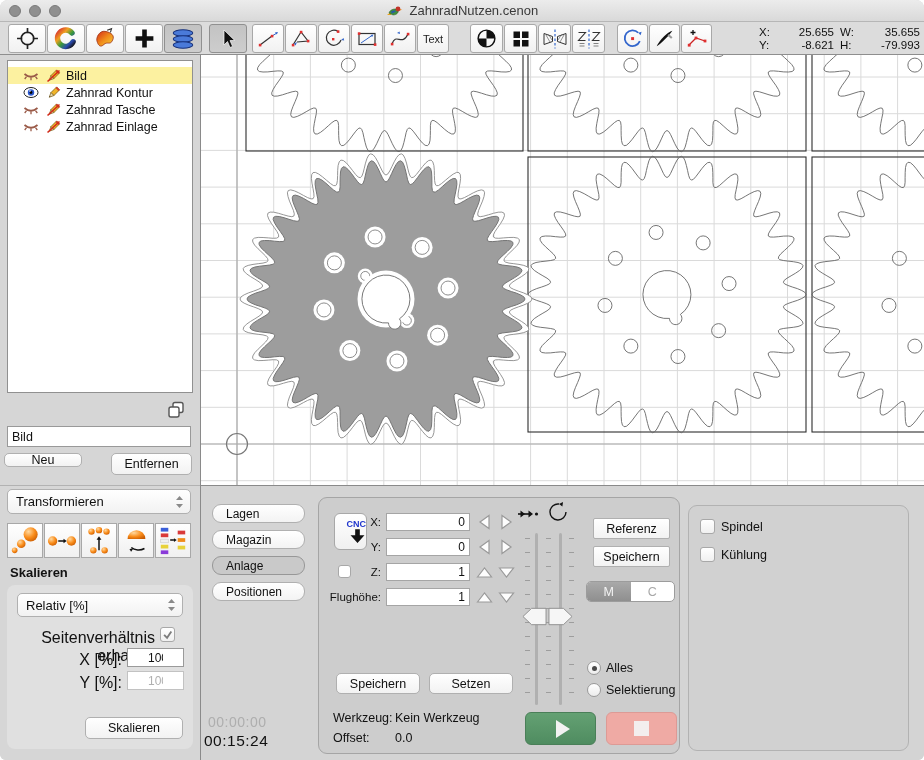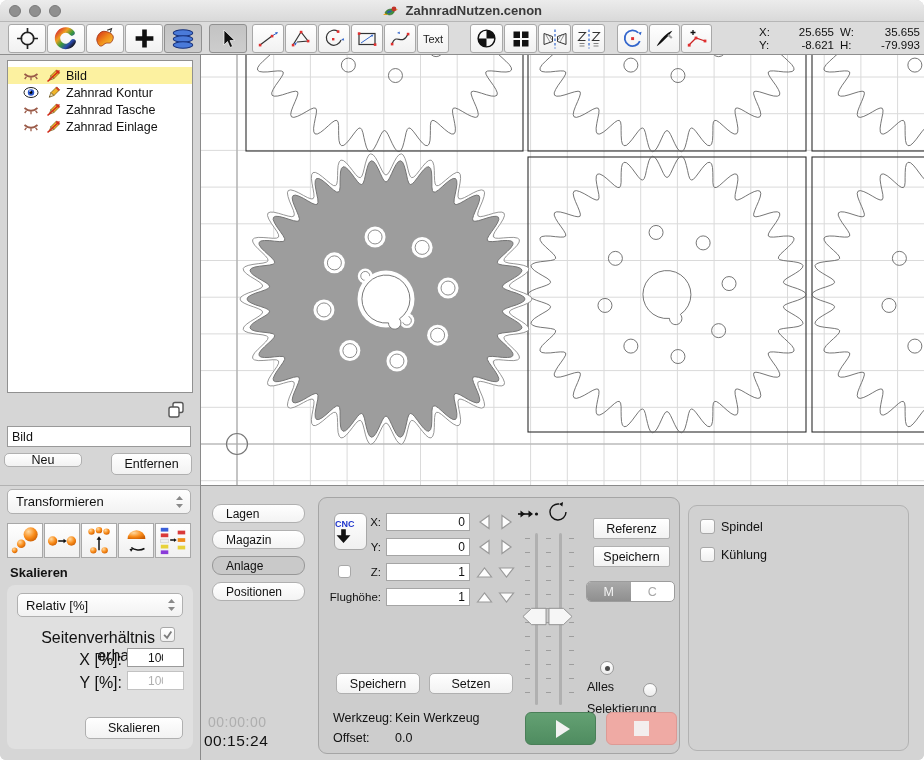--- a/index.html
+++ b/index.html
@@ -1,21 +1,21 @@
 <!DOCTYPE html>
 <html><head>
 <meta charset="utf-8">
 <style>
   html,body{margin:0;padding:0;background:#ffffff;}
   *{box-sizing:border-box;font-family:"Liberation Sans",sans-serif;}
   .window{position:relative;width:924px;height:760px;background:#d6d6d6;border-radius:8px 8px 6px 6px;overflow:hidden;}
 
   
   .titlebar{position:absolute;left:0;top:0;width:924px;height:22px;
-    background:linear-gradient(#ececec,#d9d9d9);border-bottom:1px solid #b6b6b6;font-weight:bold;}
+    background:linear-gradient(#ececec,#d9d9d9);border-bottom:1px solid #b6b6b6;}
   .traffic{position:absolute;left:9px;top:5px;display:flex;gap:8px;}
   .tl{width:12px;height:12px;border-radius:50%;background:#8f8f8f;border:1px solid #7a7a7a;}
   .title{position:absolute;left:0;right:0;top:3px;text-align:center;font-size:13px;color:#3a3a3a;}
   .title svg{vertical-align:-3px;margin-right:4px;}
 
   
   .toolbar{position:absolute;left:0;top:22px;width:924px;height:33px;background:#dcdcdc;border-bottom:1px solid #8e8e8e;}
   .tgroup{position:absolute;top:2px;display:flex;gap:1px;}
   .tbtn{height:29px;background:linear-gradient(#ffffff,#f1f1f1);border:1px solid #a8a8a8;border-radius:3px;
     display:flex;align-items:center;justify-content:center;}
@@ -59,34 +59,34 @@
   .bottompanel{position:absolute;left:201px;top:485px;width:723px;height:275px;background:#d4d4d4;border-top:1px solid #8a8a8a;}
   .tabcol{position:absolute;left:11px;top:18px;display:flex;flex-direction:column;gap:7px;}
   .tab{width:93px;height:19px;border-radius:9px;background:linear-gradient(#ffffff,#f3f3f3);border:1px solid #b0b0b0;
     font-size:12px;color:#111;display:flex;align-items:center;padding-left:13px;}
   .tab.active{background:#c9c9c9;border-color:#979797;}
   .timer1{position:absolute;left:7px;top:228px;font-size:14px;color:#aeaeae;letter-spacing:.5px;}
   .timer2{position:absolute;left:3px;top:246px;font-size:15.5px;color:#111;letter-spacing:.5px;}
   .mainpanel{position:absolute;left:117px;top:11px;width:362px;height:257px;background:#cdcdcd;border:1px solid #a5a5a5;border-radius:9px;}
   .rightpanel{position:absolute;left:487px;top:19px;width:221px;height:246px;background:#d1d1d1;border:1px solid #b2b2b2;border-radius:9px;}
   .cncbtn{position:absolute;left:15px;top:15px;width:33px;height:37px;background:linear-gradient(#ffffff,#f0f0f0);
-    border:1px solid #a8a8a8;border-radius:6px;display:flex;flex-direction:column;align-items:flex-start;justify-content:center;}
+    border:1px solid #a8a8a8;border-radius:6px;display:flex;flex-direction:column;align-items:flex-end;justify-content:center;}
   .cncbtn .cnctxt{font-size:9px;font-weight:bold;color:#1f35cc;line-height:10px;}
   .axisrow{position:absolute;left:0;width:100%;height:20px;}
   .axisrow .alabel{position:absolute;left:0;width:62px;text-align:right;font-size:11.5px;color:#111;top:3px;}
   .axisrow input{position:absolute;left:67px;top:0;width:84px;height:18px;background:#fff;border:1px solid #a5a5a5;
     font-size:12px;text-align:right;padding:0 4px;color:#111;}
   .axisrow .stp{position:absolute;top:0;}
   .axcheck{position:absolute;left:19px;top:2px;width:13px;height:13px;background:#fff;border:1px solid #a8a8a8;border-radius:3px;}
   .pbtn{position:absolute;height:21px;background:linear-gradient(#ffffff,#f2f2f2);border:1px solid #b0b0b0;border-radius:2px;
     font-size:12.5px;color:#111;display:flex;align-items:center;justify-content:center;}
   .seg{position:absolute;left:267px;top:83px;width:89px;height:21px;border:1px solid #9c9c9c;border-radius:5px;display:flex;overflow:hidden;background:#fff;}
   .seg .m{width:50%;background:linear-gradient(#a9a9a9,#8f8f8f);color:#f4f4f4;display:flex;align-items:center;justify-content:center;font-size:12.5px;}
   .seg .c{width:50%;color:#a8a8a8;display:flex;align-items:center;justify-content:center;font-size:12.5px;}
-  .radio-row{position:absolute;display:flex;align-items:flex-end;gap:5px;font-size:12.5px;color:#111;flex-direction:column;}
+  .radio-row{position:absolute;display:flex;align-items:flex-end;gap:5px;font-size:12.5px;color:#111;}
   .radio{width:14px;height:14px;border-radius:50%;background:linear-gradient(#ffffff,#ececec);border:1px solid #9a9a9a;position:relative;}
   .radio.on::after{content:"";position:absolute;left:4px;top:4px;width:5px;height:5px;border-radius:50%;background:#4a4a4a;}
   .ckrow{position:absolute;display:flex;align-items:center;gap:6px;font-size:12.5px;color:#111;}
   .track{position:absolute;width:3px;background:#b0b0b0;border-radius:2px;}
   .ticks{position:absolute;width:5px;background:repeating-linear-gradient(to bottom,#9d9d9d 0 1px,transparent 1px 14px);}
   .wlabel{position:absolute;font-size:12.5px;color:#111;}
   .playbtn{position:absolute;left:206px;top:214px;width:71px;height:33px;border-radius:6px;background:linear-gradient(#64a173,#4f8c60);
     display:flex;align-items:center;justify-content:center;border:1px solid #4a7f58;}
   .playbtn .tri{width:0;height:0;border-left:14px solid #f2f2f2;border-top:9px solid transparent;border-bottom:9px solid transparent;margin-left:4px;}
   .stopbtn{position:absolute;left:287px;top:214px;width:71px;height:33px;border-radius:6px;background:#efaaa4;border:1px solid #dd9a95;

